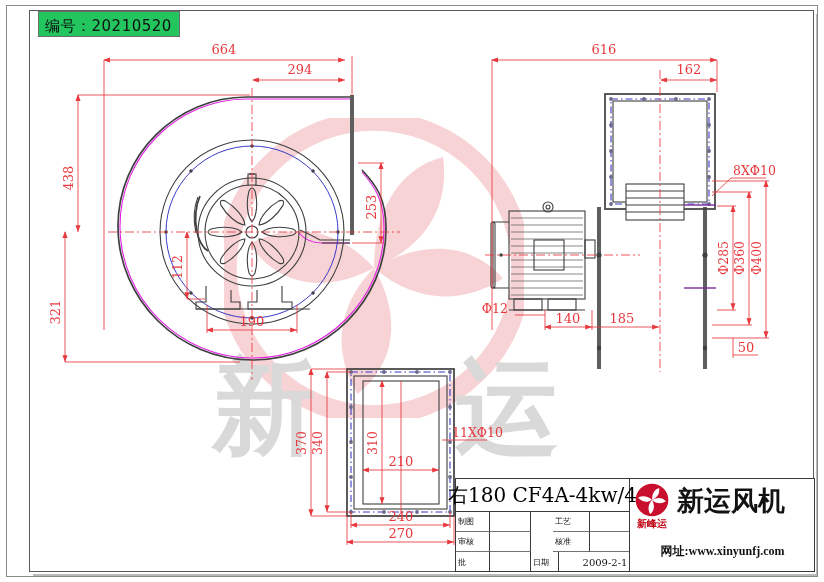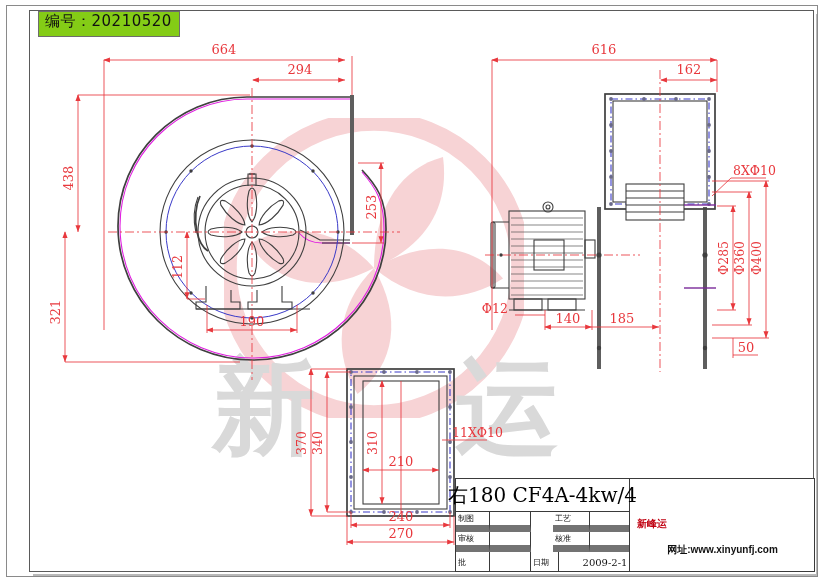--- a/index.html
+++ b/index.html
@@ -6,55 +6,55 @@
   body{width:824px;height:582px;font-family:"Liberation Serif",serif;}
   #sheet{position:relative;width:824px;height:582px;background:#ffffff;overflow:hidden;}
 
   
   .outer-frame{position:absolute;left:6px;top:5px;width:812px;height:572px;border:1px solid #8a8a8a;box-sizing:border-box;}
   .inner-frame{position:absolute;left:29px;top:10px;width:785px;height:562px;border:1px solid #5a5a5a;box-sizing:border-box;}
   .frame-shadow{position:absolute;left:33px;top:14px;width:785px;height:562px;border-right:2px solid #b9b9b9;border-bottom:2px solid #b9b9b9;box-sizing:border-box;}
 
   
   .numbox{position:absolute;left:38px;top:11px;width:142px;height:26px;border:1px solid #6d6d6d;box-sizing:border-box;
-          display:flex;align-items:flex-start;padding-left:6px;background:#84cc16;}
+          display:flex;align-items:flex-end;padding-left:6px;background:#22c55e;}
   .numbox span{font-size:15px;color:#111;letter-spacing:.5px;font-family:"DejaVu Sans",sans-serif;}
 
   
   .wm-logo{position:absolute;left:224px;top:118px;width:300px;height:300px;opacity:1;pointer-events:none;}
   .wm-text{position:absolute;pointer-events:none;color:#d9d9d9;font-size:104px;font-weight:bold;
            font-family:"DejaVu Sans",sans-serif;line-height:1;}
   .wm-xin{left:212px;top:355px;}
   .wm-yun{left:455px;top:355px;}
 
   
   .draw{position:absolute;left:0;top:0;width:824px;height:582px;}
 
   
   .tblock{position:absolute;left:455px;top:478px;width:360px;height:94px;border:1px solid #3a3a3a;box-sizing:border-box;background:#fff;}
   .tb-left{position:absolute;left:0;top:0;width:174px;height:92px;box-sizing:border-box;border-right:1px solid #3a3a3a;}
   .tb-model{height:32px;border-bottom:1px solid #3a3a3a;display:flex;align-items:center;justify-content:center;
             font-size:20px;color:#000;white-space:nowrap;font-family:"DejaVu Serif",serif;}
   .tb-grid{display:grid;grid-template-columns:34px 41px 28px 31px 39px;grid-template-rows:20px 20px 20px;height:60px;}
-  .tb-grid div{border-right:1px solid #3a3a3a;border-bottom:7px solid #737373;box-sizing:border-box;
+  .tb-grid div{border-right:1px solid #3a3a3a;border-bottom:1px solid #737373;box-sizing:border-box;
                display:flex;align-items:center;padding-left:2px;font-size:8px;color:#111;
                font-family:"DejaVu Sans",sans-serif;overflow:hidden;}
   .tb-grid div.nb{border-bottom:none;}
   .tb-grid div.nr{border-right:none;}
   .tb-grid .val{justify-content:center;padding-left:0;font-size:10px;font-family:"DejaVu Serif",serif;letter-spacing:0px;}
   .span2{grid-column:span 2;margin-left:22px;}
 
   .tb-right{position:absolute;left:175px;top:0;width:183px;height:92px;}
   .brand-row{position:absolute;left:4px;top:4px;display:flex;align-items:center;}
   .brand-mark{width:34px;height:34px;}
   .brand-name{font-size:27px;color:#111;margin-left:8px;font-family:"DejaVu Sans",sans-serif;font-weight:bold;line-height:1;}
   .brand-sub{position:absolute;left:6px;top:38px;font-size:10px;color:#c00010;font-weight:bold;
              font-family:"DejaVu Sans",sans-serif;}
-  .brand-url{position:absolute;left:0;top:64px;width:183px;text-align:center;font-size:10px;color:#111;
-             font-family:Liberation Sans, sans-serif;font-weight:bold;}
+  .brand-url{position:absolute;left:0;top:64px;width:183px;text-align:center;font-size:12px;color:#111;
+             font-family:Liberation Serif, serif;font-weight:bold;}
 </style>
 </head>
 <body>
 
 <div id="sheet">
 
   <svg class="wm-logo" viewBox="0 0 200 200" aria-hidden="true">
     <g fill="#f7d3d5">
       <circle cx="100" cy="100" r="98" fill="none" stroke="#f7d3d5" stroke-width="13"></circle>
       <g>
@@ -415,18 +415,31 @@
         <div class="nr"></div>
 
         <div class="nb">批</div>
         <div class="nb"></div>
         <div class="nb">日期</div>
         <div class="nb nr val span2">2009-2-1</div>
       </div>
     </div>
 
     <div class="tb-right">
+      <div class="brand-row">
+        <svg class="brand-mark" viewBox="0 0 100 100">
+          <circle cx="50" cy="50" r="48" fill="#c8102e"></circle>
+          <g fill="#ffffff">
+            <path d="M50 50 C50 32, 57 19, 71 15 C73 29, 68 42, 50 50 Z"></path>
+            <path d="M50 50 C66 41, 81 42, 91 54 C79 62, 63 62, 50 50 Z"></path>
+            <path d="M50 50 C59 66, 57 81, 45 91 C37 79, 38 63, 50 50 Z"></path>
+            <path d="M50 50 C34 59, 19 56, 9 43 C22 36, 38 38, 50 50 Z"></path>
+            <path d="M50 50 C40 35, 41 20, 54 9 C62 21, 61 37, 50 50 Z" opacity="0"></path>
+          </g>
+        </svg>
+        <div class="brand-name">新运风机</div>
+      </div>
       <div class="brand-sub">新峰运</div>
       <div class="brand-url">网址:www.xinyunfj.com</div>
     </div>
   </div>
 
 </div>
 
 </body></html>

